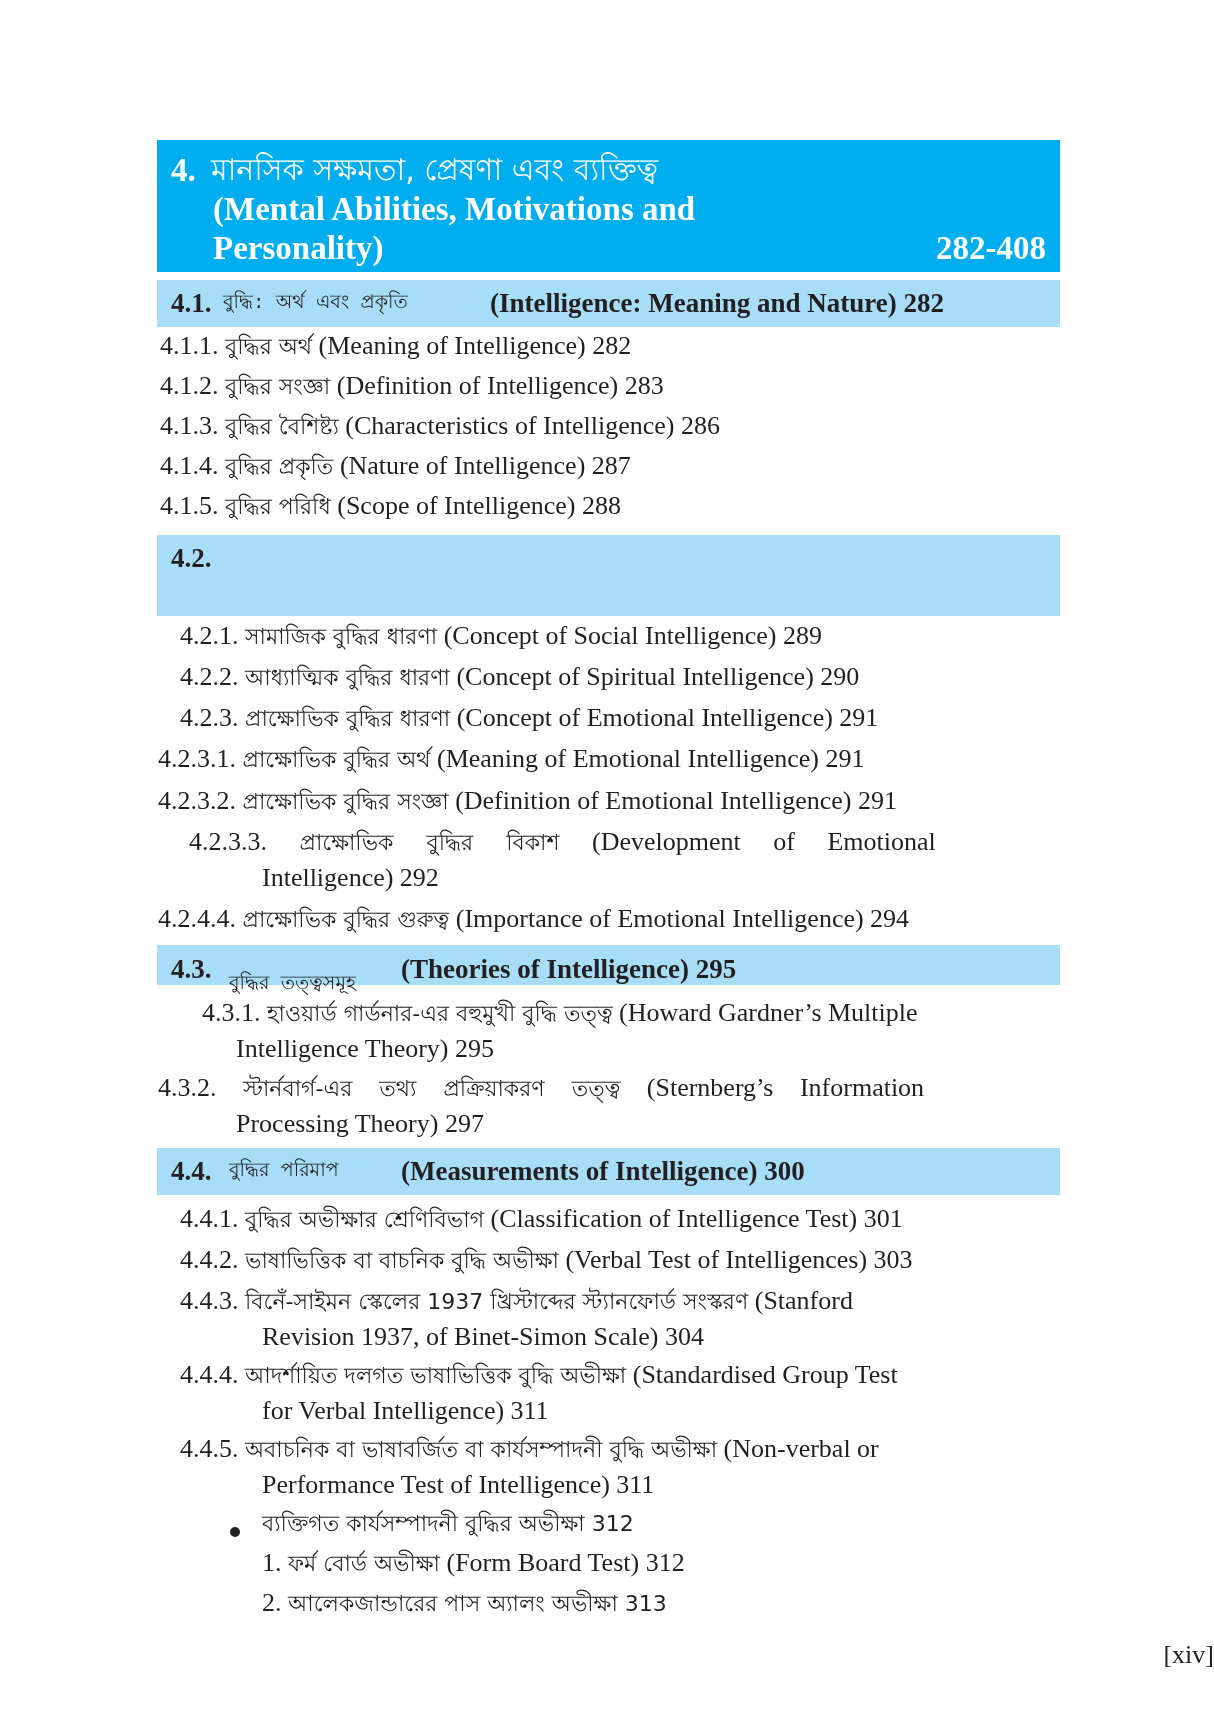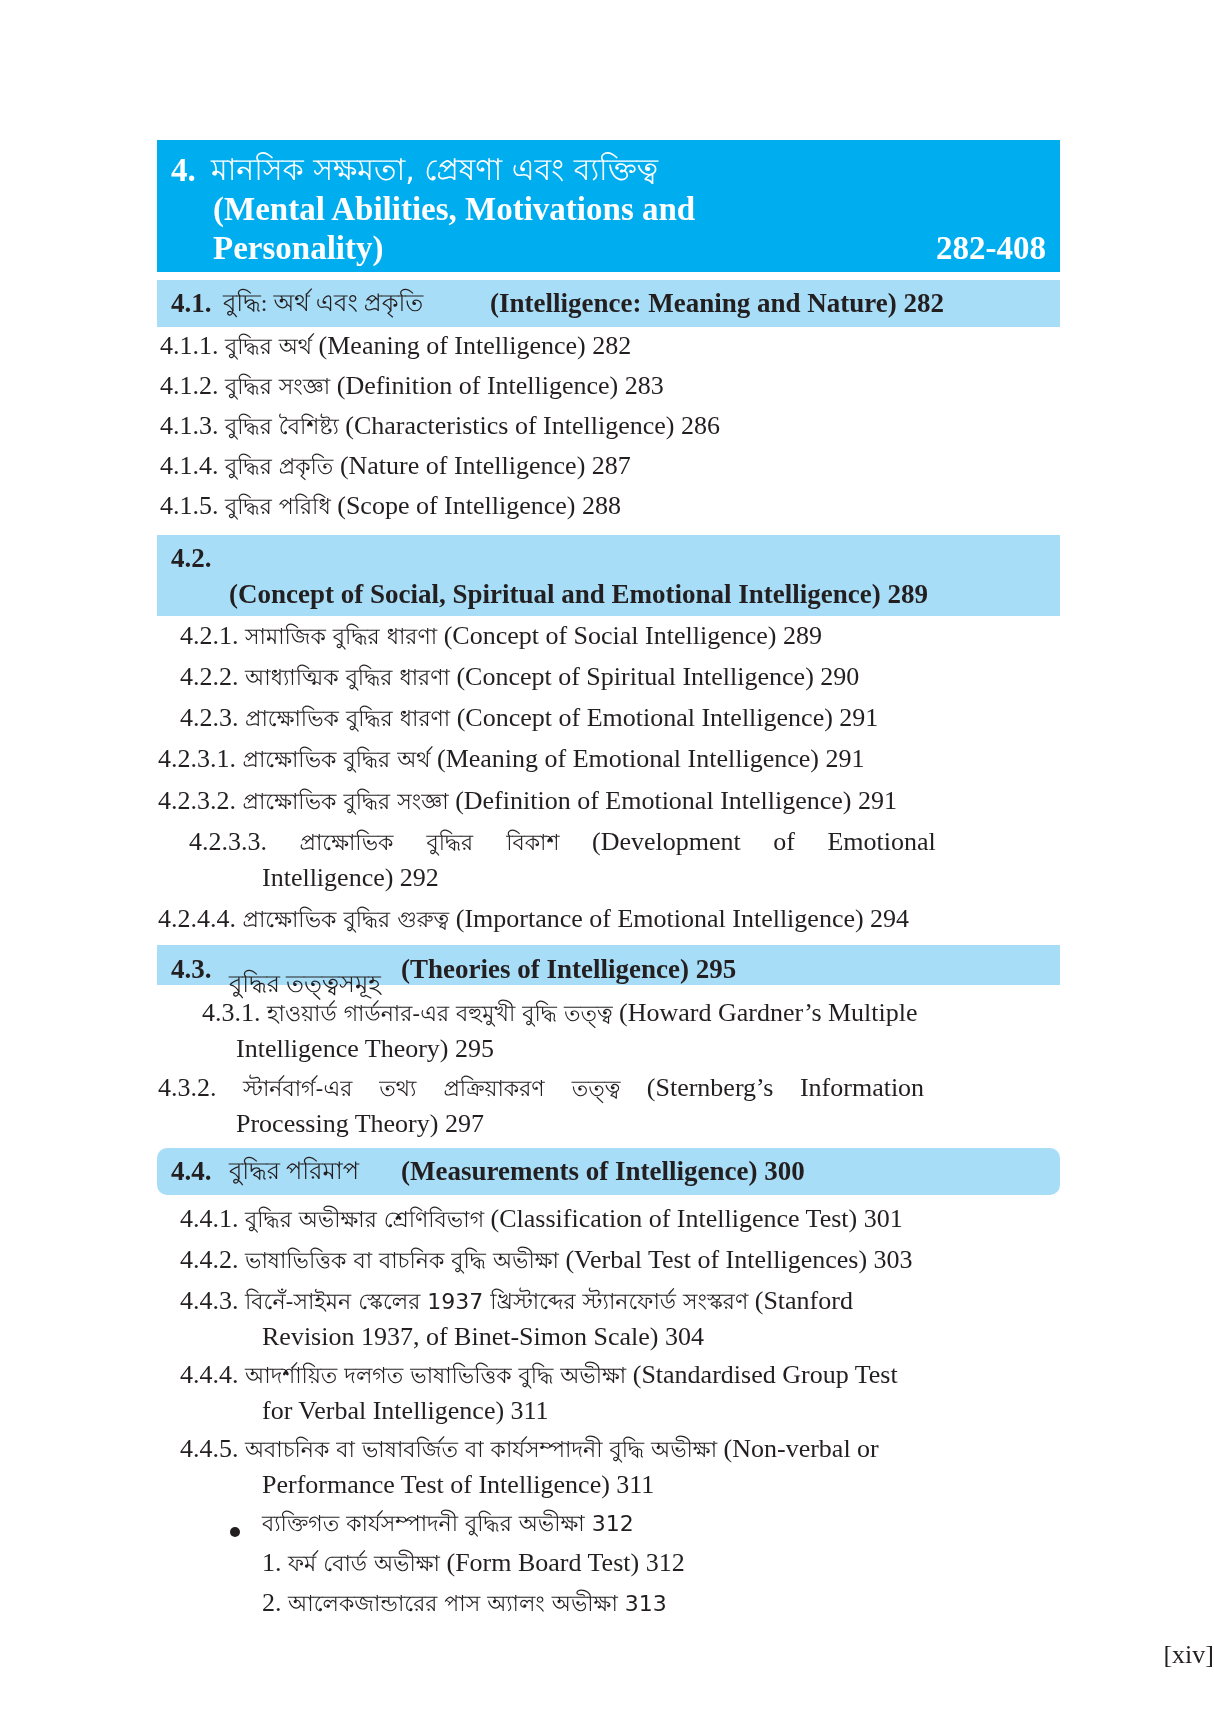--- a/index.html
+++ b/index.html
@@ -9,21 +9,21 @@
                    background: #00aeef; color: #ffffff; font-weight: bold; }
     .chapter-box .ln { position: absolute; font-size: 33px; line-height: 40px; white-space: nowrap; }
     .chapter-box .num { left: 14px; top: 10px; }
     .chapter-box .bn { left: 54px; top: 10px; font-family: "DejaVu Sans", sans-serif; font-weight: normal; font-size: 30px; }
     .chapter-box .en1 { left: 56px; top: 49px; }
     .chapter-box .en2 { left: 56px; top: 88px; }
     .chapter-box .pages { right: 14px; top: 88px; }
 
     .sec-box { position: absolute; left: 157px; width: 903px; background: #a8ddf7; font-weight: bold; color: #231f20; }
     .sec-box .ln { position: absolute; font-size: 27px; line-height: 34px; white-space: nowrap; }
-    .sec-box .bn { font-family: Liberation Serif, serif; font-weight: normal; font-size: 24px; }
+    .sec-box .bn { font-family: Liberation Mono, monospace; font-weight: normal; font-size: 19px; }
 
     .entry { position: absolute; font-size: 26px; line-height: 32px; white-space: nowrap; }
     .entry .bn { font-family: "DejaVu Sans", sans-serif; font-size: 22px; }
     .bullet { position: absolute; width: 10px; height: 10px; border-radius: 50%; background: #231f20; }
     .footer { position: absolute; left: 0; width: 1214px; top: 1640px; text-align: right; font-size: 26px; }
   </style>
 </head>
 <body>
 
 <div class="chapter-box">
@@ -41,21 +41,20 @@
 </div>
 
 <div class="entry" style="left:160px;top:330px;"><span>4.1.1.</span> <span class="bn">বুদ্ধির অর্থ</span> <span>(Meaning of Intelligence) 282</span></div>
 <div class="entry" style="left:160px;top:370px;"><span>4.1.2.</span> <span class="bn">বুদ্ধির সংজ্ঞা</span> <span>(Definition of Intelligence) 283</span></div>
 <div class="entry" style="left:160px;top:410px;"><span>4.1.3.</span> <span class="bn">বুদ্ধির বৈশিষ্ট্য</span> <span>(Characteristics of Intelligence) 286</span></div>
 <div class="entry" style="left:160px;top:450px;"><span>4.1.4.</span> <span class="bn">বুদ্ধির প্রকৃতি</span> <span>(Nature of Intelligence) 287</span></div>
 <div class="entry" style="left:160px;top:490px;"><span>4.1.5.</span> <span class="bn">বুদ্ধির পরিধি</span> <span>(Scope of Intelligence) 288</span></div>
 
 <div class="sec-box" style="top:535px;height:81px;">
   <span class="ln" style="left:14px;top:6px;">4.2.</span>
-  <span class="ln" style="left:72px;top:42px;">(Concept of Social, Spiritual and Emotional Intelligence) 289</span>
 </div>
 
 <div class="entry" style="left:180px;top:620px;"><span>4.2.1.</span> <span class="bn">সামাজিক বুদ্ধির ধারণা</span> <span>(Concept of Social Intelligence) 289</span></div>
 <div class="entry" style="left:180px;top:661px;"><span>4.2.2.</span> <span class="bn">আধ্যাত্মিক বুদ্ধির ধারণা</span> <span>(Concept of Spiritual Intelligence) 290</span></div>
 <div class="entry" style="left:180px;top:702px;"><span>4.2.3.</span> <span class="bn">প্রাক্ষোভিক বুদ্ধির ধারণা</span> <span>(Concept of Emotional Intelligence) 291</span></div>
 <div class="entry" style="left:158px;top:743px;"><span>4.2.3.1.</span> <span class="bn">প্রাক্ষোভিক বুদ্ধির অর্থ</span> <span>(Meaning of Emotional Intelligence) 291</span></div>
 <div class="entry" style="left:158px;top:785px;"><span>4.2.3.2.</span> <span class="bn">প্রাক্ষোভিক বুদ্ধির সংজ্ঞা</span> <span>(Definition of Emotional Intelligence) 291</span></div>
 <div class="entry" style="left:158px;top:826px;word-spacing:26px;margin-left:31px;"><span style="word-spacing:0">4.2.3.3.</span> <span class="bn">প্রাক্ষোভিক বুদ্ধির বিকাশ</span> <span>(Development of Emotional</span></div>
 <div class="entry" style="left:262px;top:862px;text-align:right;">Intelligence) 292</div>
 <div class="entry" style="left:158px;top:903px;"><span>4.2.4.4.</span> <span class="bn">প্রাক্ষোভিক বুদ্ধির গুরুত্ব</span> <span>(Importance of Emotional Intelligence) 294</span></div>
@@ -64,21 +63,21 @@
   <span class="ln" style="left:14px;top:7px;">4.3.</span>
   <span class="ln bn" style="left:72px;top:22px;">বুদ্ধির তত্ত্বসমূহ</span>
   <span class="ln" style="left:244px;top:7px;">(Theories of Intelligence) 295</span>
 </div>
 
 <div class="entry" style="left:158px;top:997px;margin-left:44px;"><span>4.3.1.</span> <span class="bn">হাওয়ার্ড গার্ডনার-এর বহুমুখী বুদ্ধি তত্ত্ব</span> <span>(Howard Gardner’s Multiple</span></div>
 <div class="entry" style="left:236px;top:1033px;">Intelligence Theory) 295</div>
 <div class="entry" style="left:158px;top:1072px;word-spacing:20px;"><span style="word-spacing:0">4.3.2.</span> <span class="bn">স্টার্নবার্গ-এর তথ্য প্রক্রিয়াকরণ তত্ত্ব</span> <span>(Sternberg’s Information</span></div>
 <div class="entry" style="left:236px;top:1108px;">Processing Theory) 297</div>
 
-<div class="sec-box" style="top:1148px;height:47px;border-radius:10px;">
+<div class="sec-box" style="top:1148px;height:47px;">
   <span class="ln" style="left:14px;top:6px;">4.4.</span>
   <span class="ln bn" style="left:72px;top:6px;">বুদ্ধির পরিমাপ</span>
   <span class="ln" style="left:244px;top:6px;">(Measurements of Intelligence) 300</span>
 </div>
 
 <div class="entry" style="left:180px;top:1203px;"><span>4.4.1.</span> <span class="bn">বুদ্ধির অভীক্ষার শ্রেণিবিভাগ</span> <span>(Classification of Intelligence Test) 301</span></div>
 <div class="entry" style="left:180px;top:1244px;"><span>4.4.2.</span> <span class="bn">ভাষাভিত্তিক বা বাচনিক বুদ্ধি অভীক্ষা</span> <span>(Verbal Test of Intelligences) 303</span></div>
 <div class="entry" style="left:180px;top:1285px;"><span>4.4.3.</span> <span class="bn">বিনেঁ-সাইমন স্কেলের 1937 খ্রিস্টাব্দের স্ট্যানফোর্ড সংস্করণ</span> <span>(Stanford</span></div>
 <div class="entry" style="left:262px;top:1321px;">Revision 1937, of Binet-Simon Scale) 304</div>
 <div class="entry" style="left:180px;top:1359px;"><span>4.4.4.</span> <span class="bn">আদর্শায়িত দলগত ভাষাভিত্তিক বুদ্ধি অভীক্ষা</span> <span>(Standardised Group Test</span></div>

